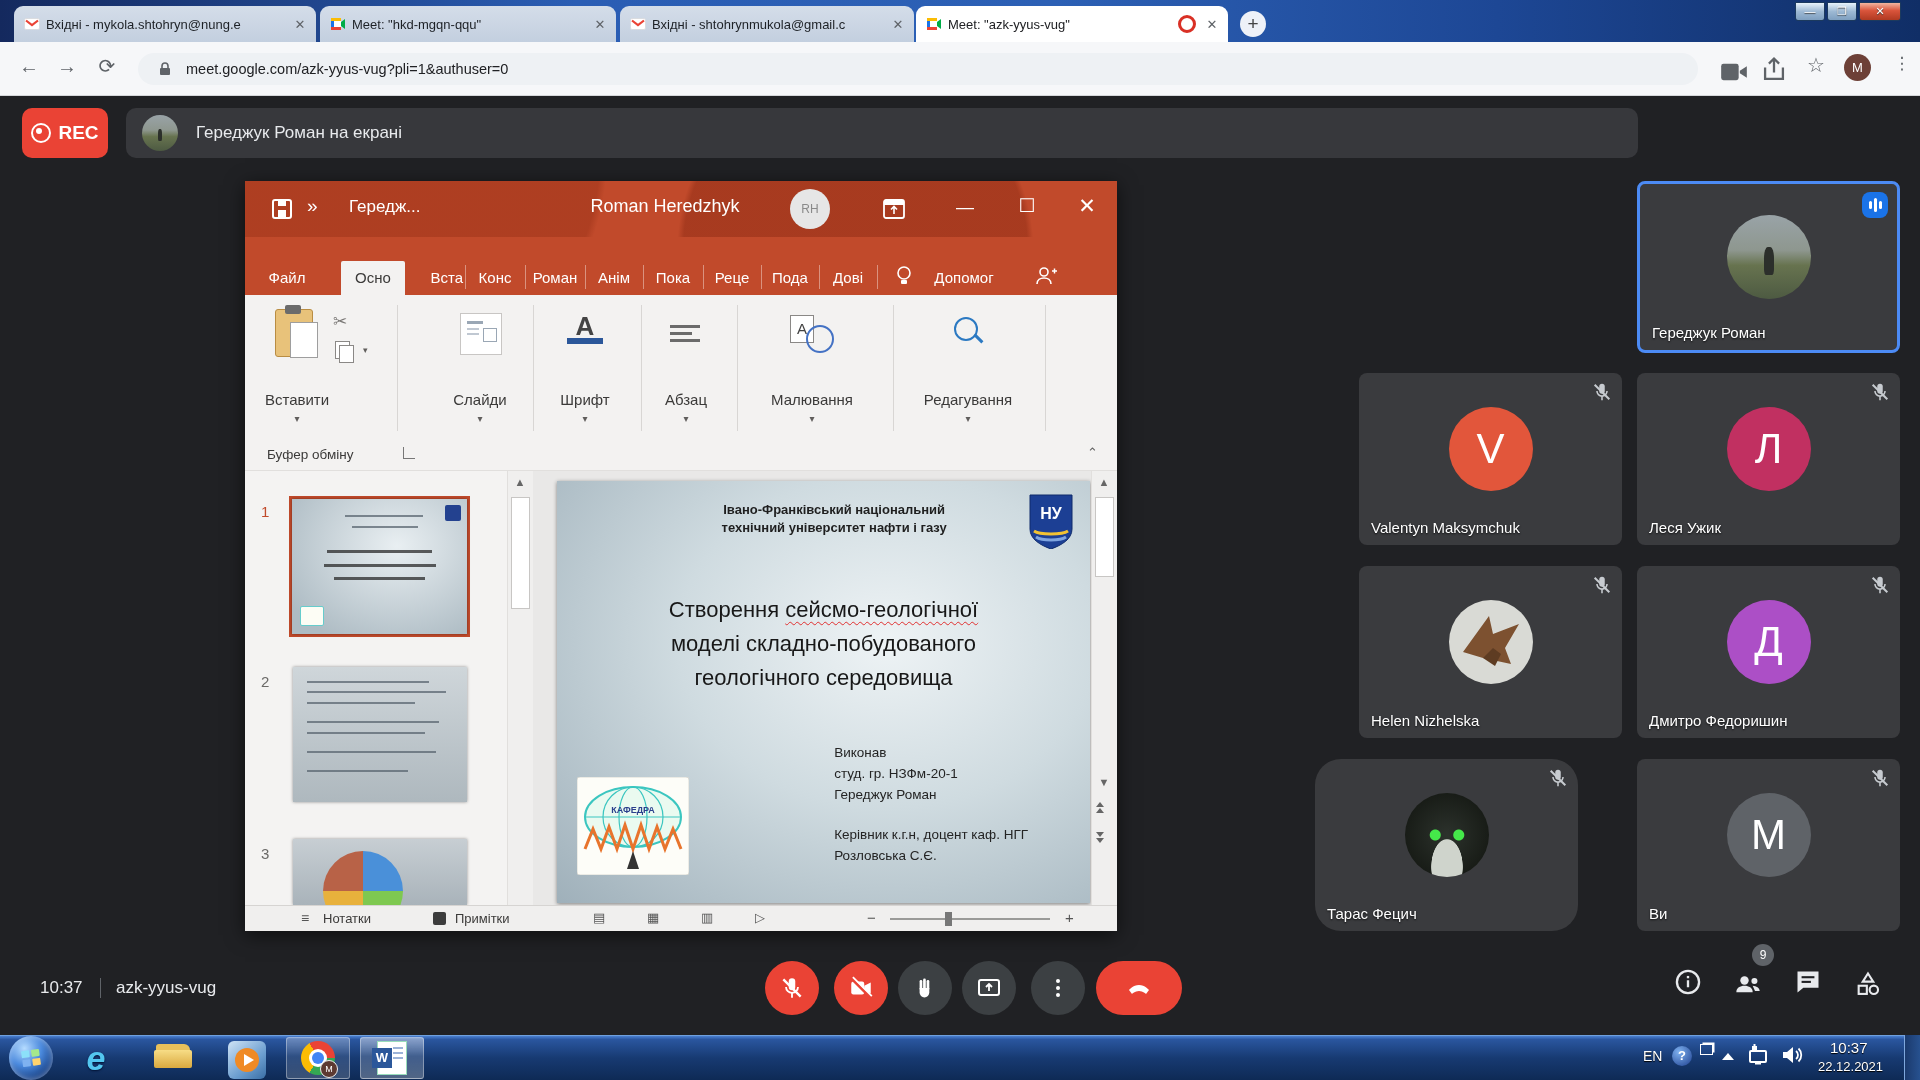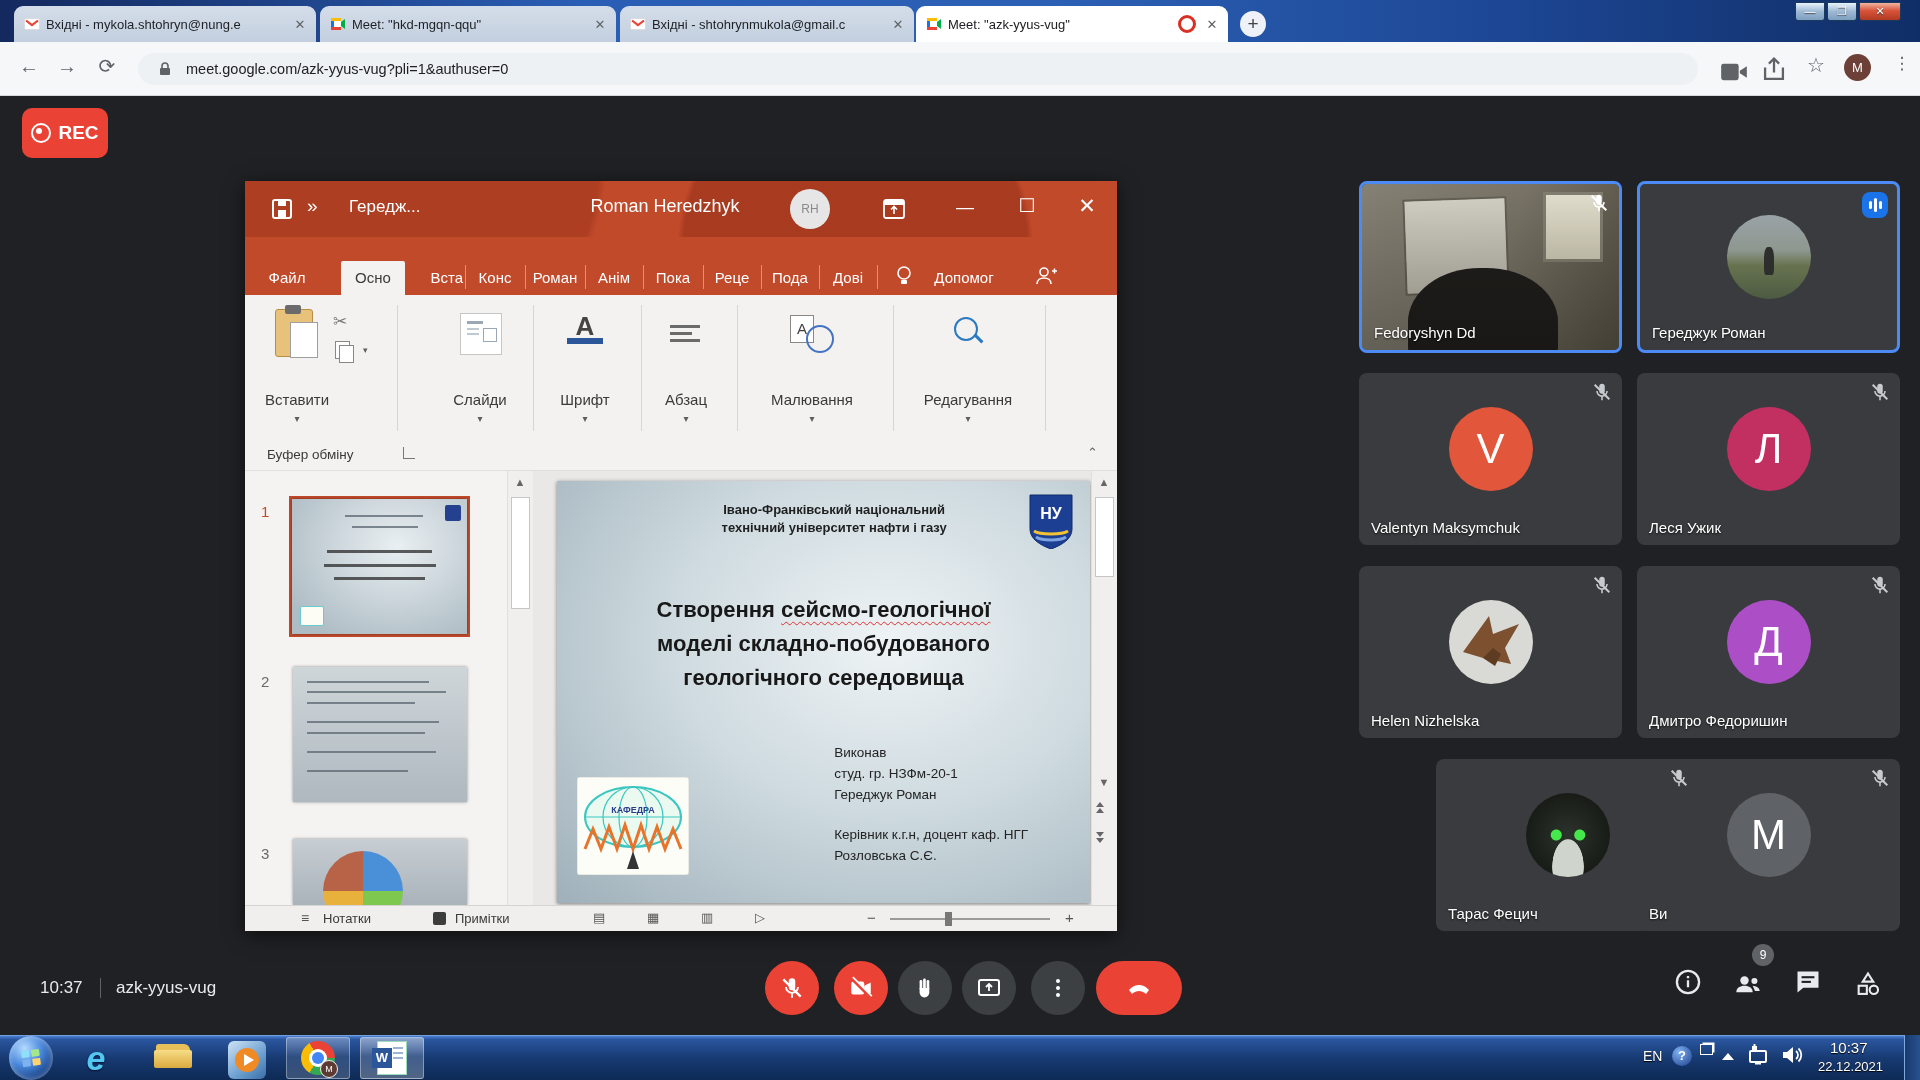--- a/index.html
+++ b/index.html
@@ -77,21 +77,21 @@
   .scrbtn{color:#666;font-size:11px;text-align:center;width:24px;height:22px;line-height:22px;}
   .scrthumb{left:3px;width:19px;background:#fff;border:1px solid #c8c6c4;box-sizing:border-box;}
   #slide{left:312px;top:300px;width:533px;height:422px;background:radial-gradient(ellipse at 62% 38%,#eef3f5 0%,#cfdbe0 45%,#9fb0ba 100%);box-shadow:0 1px 4px rgba(0,0,0,.45);}
   #vscroll2{left:846px;top:290px;width:26px;height:434px;background:#f0efee;border-left:1px solid #e1dfdd;box-sizing:border-box;}
   #ppt-status{left:0;top:724px;width:872px;height:26px;background:#f0efee;border-top:1px solid #d6d4d2;box-sizing:border-box;color:#3b3a39;font-size:13px;}
   .tri{width:0;height:0;border-left:4px solid transparent;border-right:4px solid transparent;margin:1px auto;}
   .tri.up{border-bottom:5px solid #666;}
   .tri.dn{border-top:5px solid #666;}
   
   .uni{color:#1f1f1f;font-weight:bold;font-size:13px;line-height:1.35;text-align:center;}
-  .stitle{color:#181818;font-weight:bold;font-size:22px;line-height:34px;text-align:center;}
+  .stitle{color:#181818;font-weight:normal;font-size:22px;line-height:34px;text-align:center;}
   .mark-miss{text-decoration:underline;text-decoration-style:wavy;text-decoration-color:#e03030;text-decoration-thickness:1px;text-underline-offset:4px;}
   .sauthor{color:#242424;font-size:13.5px;line-height:1.55;}
   
   #taskbar{left:0;top:1035px;width:1920px;height:45px;background:linear-gradient(180deg,#4a7fd0 0%,#2a569f 8%,#173a72 50%,#0e2a55 100%);border-top:1px solid #6fa0dd;box-sizing:border-box;}
   .tk-box{top:1037px;width:64px;height:42px;border-radius:3px;border:1px solid rgba(255,255,255,.35);background:linear-gradient(rgba(255,255,255,.30),rgba(255,255,255,.10) 45%,rgba(255,255,255,.18));box-sizing:border-box;}
   .tray-txt{color:#fff;font-size:14px;text-shadow:0 1px 1px #000;}
   #showdesk{left:1904px;top:1035px;width:16px;height:45px;background:linear-gradient(90deg,#1b3a6d,#27518f);border-left:1px solid #7fa8dd;box-sizing:border-box;}
   .chrome-ball{position:relative;width:34px;height:34px;border-radius:50%;background:conic-gradient(from -30deg,#ea4335 0 120deg,#34a853 0 240deg,#fbbc05 0 360deg);}
   .chrome-ball:before{content:"";position:absolute;left:8px;top:8px;width:18px;height:18px;border-radius:50%;background:#fff;}
   .chrome-ball:after{content:"";position:absolute;left:11px;top:11px;width:12px;height:12px;border-radius:50%;background:#4285f4;}
@@ -170,20 +170,24 @@
         <path d="M11 13V3M7 6l4-4 4 4" stroke="#5f6368" stroke-width="1.8" fill="none"></path>
       </svg>
     <div class="abs tb-ic" style="left:1802px;top:11px;font-size:20px;">☆</div>
     <div class="abs" id="avatarM">M</div>
     <div class="abs tb-ic" style="left:1888px;top:11px;font-size:17px;">⋮</div>
   </div>
 
   <div class="abs" id="rec">
     <span class="rec-dot"></span>
     <span>REC</span>
+  </div>
+  <div class="abs" id="banner">
+    <div class="abs bavatar avatar-roman"></div>
+    <div class="abs btext">Гереджук Роман на екрані</div>
   </div>
 
   <div class="abs" id="ppt">
     <div class="abs" id="ppt-titlebar">
       <svg class="abs" style="left:26px;top:17px;" width="22" height="22" viewBox="0 0 22 22">
           <rect x="2" y="2" width="18" height="18" rx="2" fill="none" stroke="#fff" stroke-width="2"></rect>
           <rect x="7" y="12" width="8" height="8" fill="#fff"></rect>
           <rect x="7" y="3" width="8" height="5" fill="#fff"></rect>
         </svg>
       <div class="abs" style="left:62px;top:14px;font-size:19px;color:#fff;">»</div>
@@ -387,35 +391,20 @@
       <span class="abs" style="left:402px;top:4px;color:#555;">▦</span>
       <span class="abs" style="left:456px;top:4px;color:#555;">▥</span>
       <span class="abs" style="left:510px;top:4px;color:#555;">▷</span>
       <span class="abs" style="left:622px;top:3px;color:#555;font-size:15px;">−</span>
       <span class="abs" style="left:645px;top:12px;width:160px;height:2px;background:#9a9a98;"></span>
       <span class="abs" style="left:700px;top:6px;width:7px;height:14px;background:#777;"></span>
       <span class="abs" style="left:820px;top:3px;color:#555;font-size:15px;">+</span>
     </div>
   </div>
 
-  <div class="abs tile speaking" style="left:1359px;top:181px;">
-    <div class="scene">
-      <div class="scene-screen"></div>
-      <div class="scene-window"></div>
-      <div class="scene-head"></div>
-      <div class="scene-dim"></div>
-    </div>
-    <svg class="micoff" viewBox="0 0 24 24">
-        <path d="M12 3a3 3 0 0 1 3 3v5a3 3 0 0 1-6 0V6a3 3 0 0 1 3-3z" fill="#fff"></path>
-        <path d="M6.5 11a5.5 5.5 0 0 0 11 0" stroke="#fff" stroke-width="1.7" fill="none"></path>
-        <line x1="12" y1="16.5" x2="12" y2="21" stroke="#fff" stroke-width="1.7"></line>
-        <line x1="4" y1="4" x2="20" y2="20" stroke="#fff" stroke-width="2.2"></line>
-      </svg>
-    <div class="tname">Fedoryshyn Dd</div>
-  </div>
 
   <div class="abs tile speaking" style="left:1637px;top:181px;">
     <div class="photo-av avatar-roman"></div>
     <div class="audio-badge">
         <i style="height:8px;"></i>
         <i style="height:14px;"></i>
         <i style="height:8px;"></i>
       </div>
     <div class="tname">Гереджук Роман</div>
   </div>
@@ -462,21 +451,21 @@
     <div class="letter-av" style="background: rgb(172, 79, 198);">Д</div>
     <svg class="micoff" viewBox="0 0 24 24">
         <path d="M12 3a3 3 0 0 1 3 3v5a3 3 0 0 1-6 0V6a3 3 0 0 1 3-3z" fill="#c7cbd0"></path>
         <path d="M6.5 11a5.5 5.5 0 0 0 11 0" stroke="#c7cbd0" stroke-width="1.7" fill="none"></path>
         <line x1="12" y1="16.5" x2="12" y2="21" stroke="#c7cbd0" stroke-width="1.7"></line>
         <line x1="4" y1="4" x2="20" y2="20" stroke="#c7cbd0" stroke-width="2.2"></line>
       </svg>
     <div class="tname">Дмитро Федоришин</div>
   </div>
 
-  <div class="abs tile" style="left:1436px;top:759px;">
+  <div class="abs tile" style="left:1315px;top:759px;border-radius:26px;">
     <div class="photo-av cat-av"></div>
     <svg class="micoff" viewBox="0 0 24 24">
         <path d="M12 3a3 3 0 0 1 3 3v5a3 3 0 0 1-6 0V6a3 3 0 0 1 3-3z" fill="#c7cbd0"></path>
         <path d="M6.5 11a5.5 5.5 0 0 0 11 0" stroke="#c7cbd0" stroke-width="1.7" fill="none"></path>
         <line x1="12" y1="16.5" x2="12" y2="21" stroke="#c7cbd0" stroke-width="1.7"></line>
         <line x1="4" y1="4" x2="20" y2="20" stroke="#c7cbd0" stroke-width="2.2"></line>
       </svg>
     <div class="tname">Тарас Фецич</div>
   </div>
 

